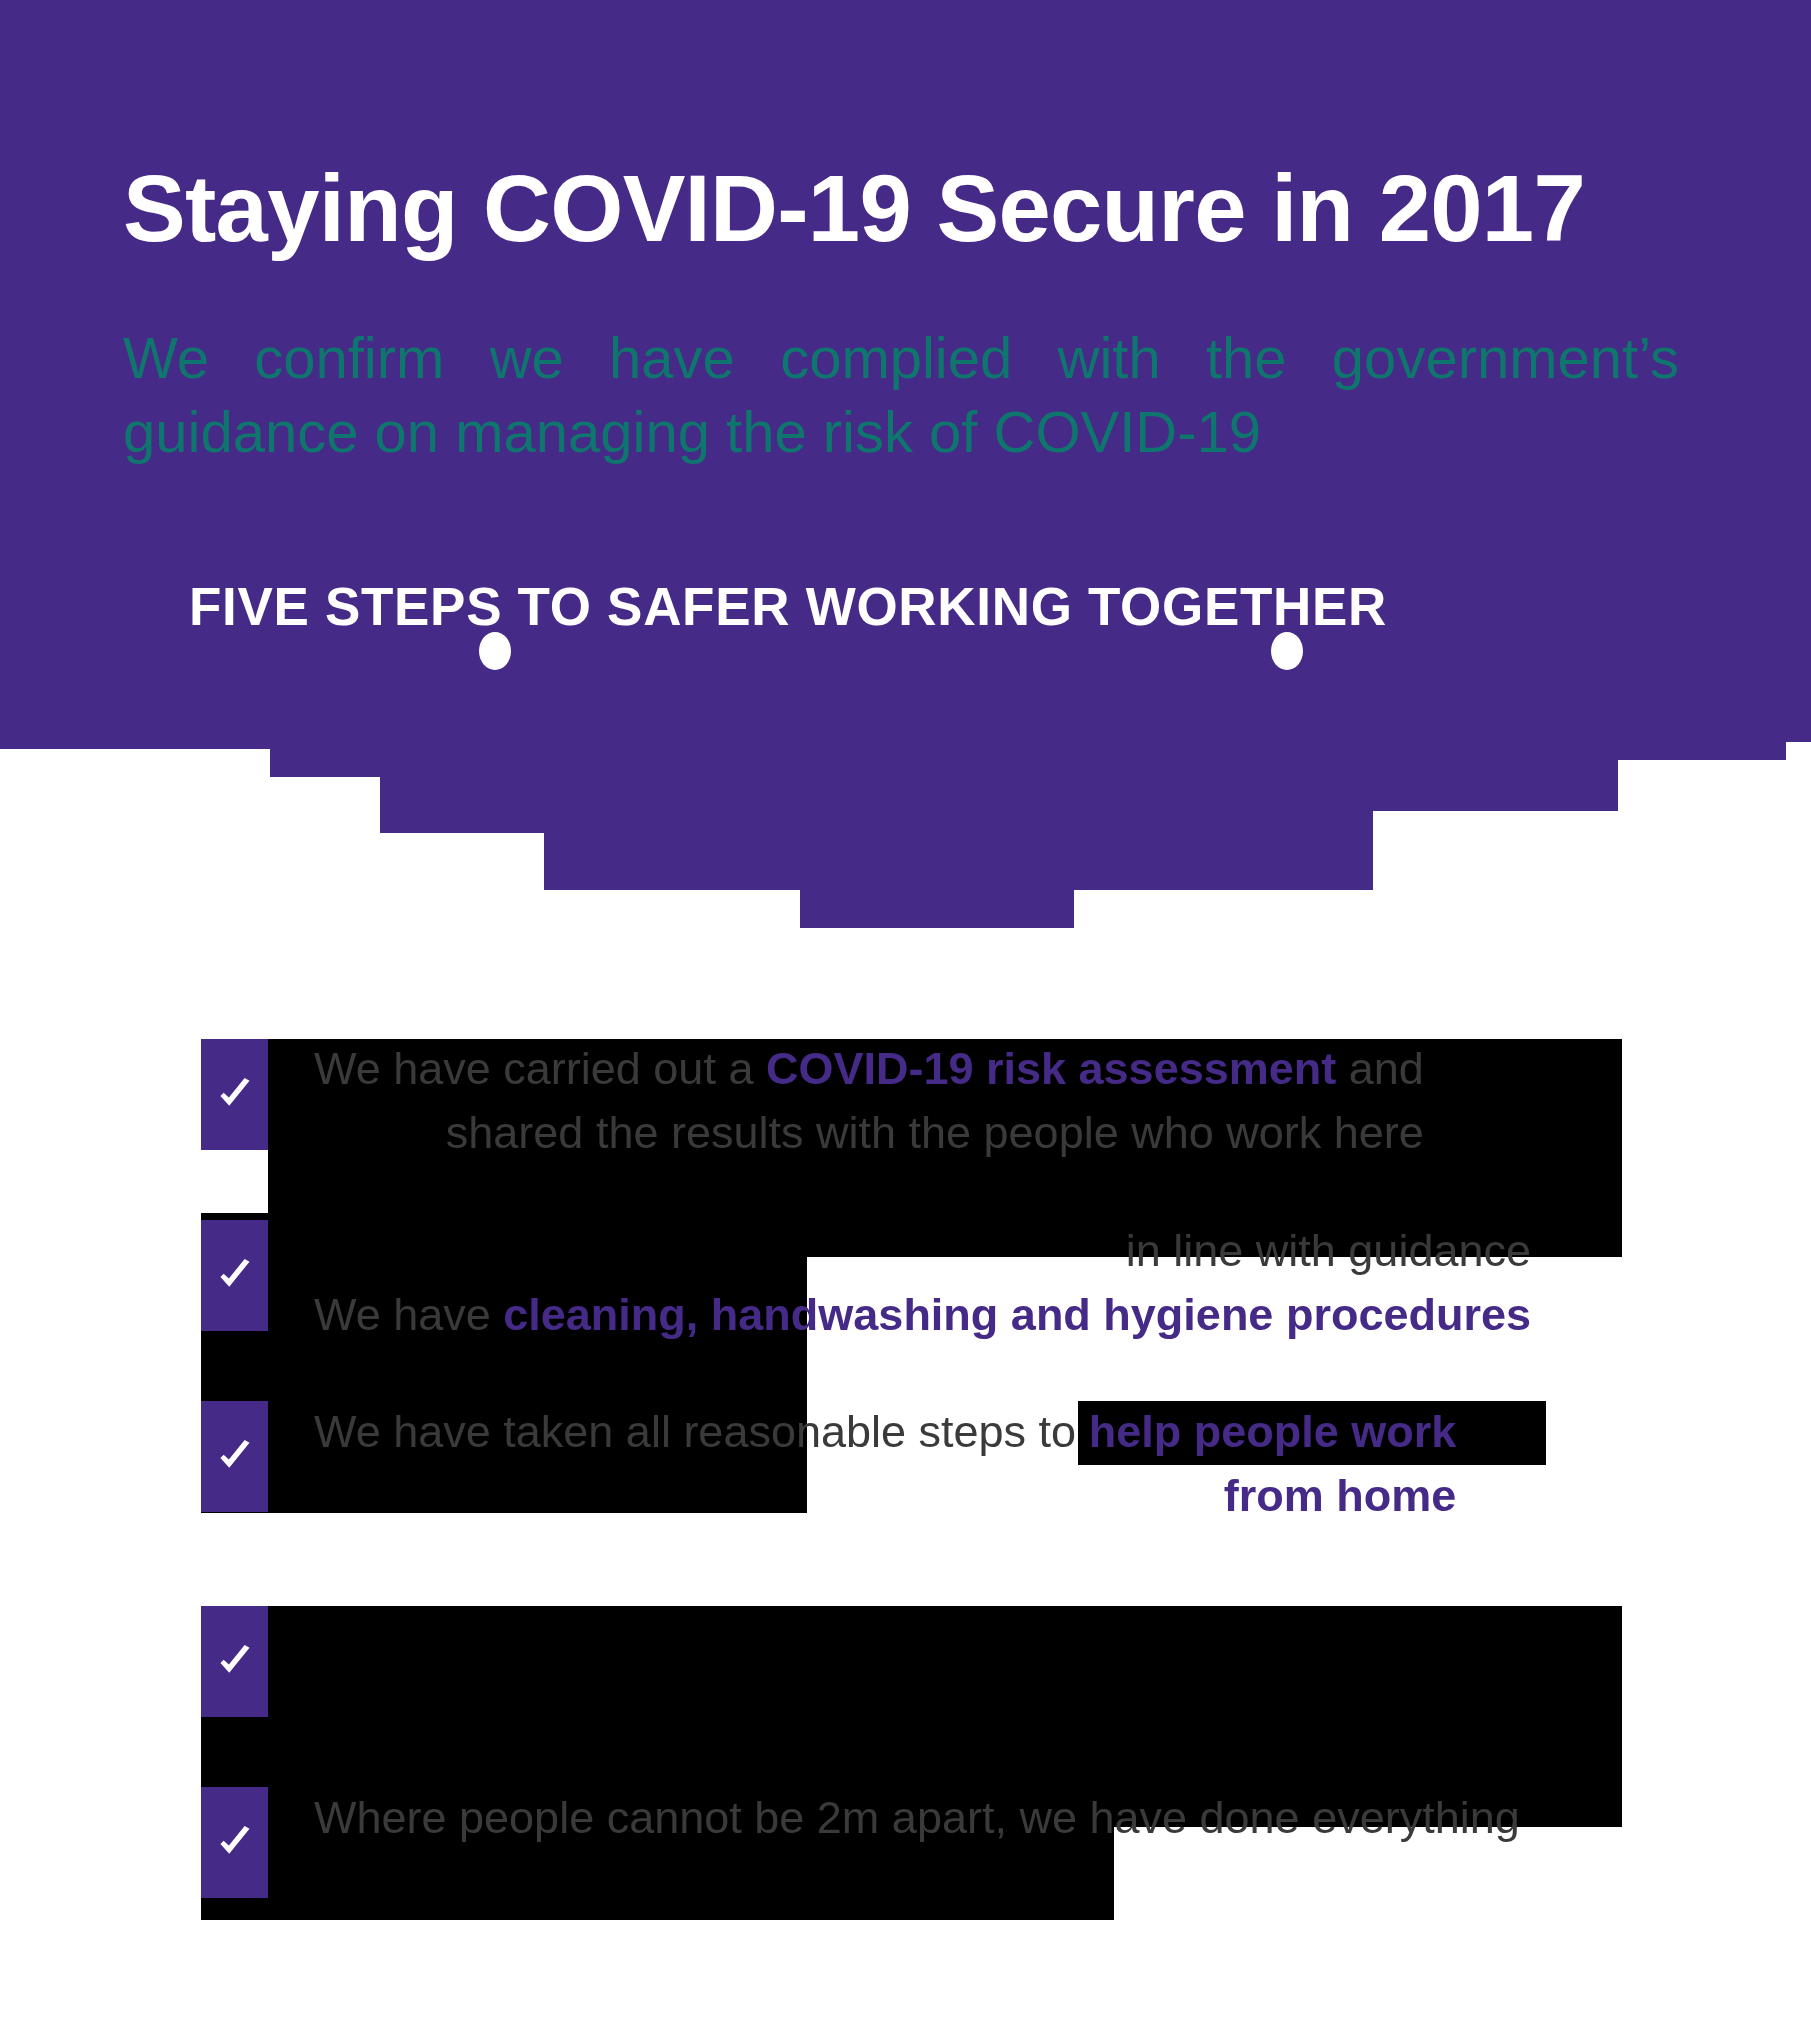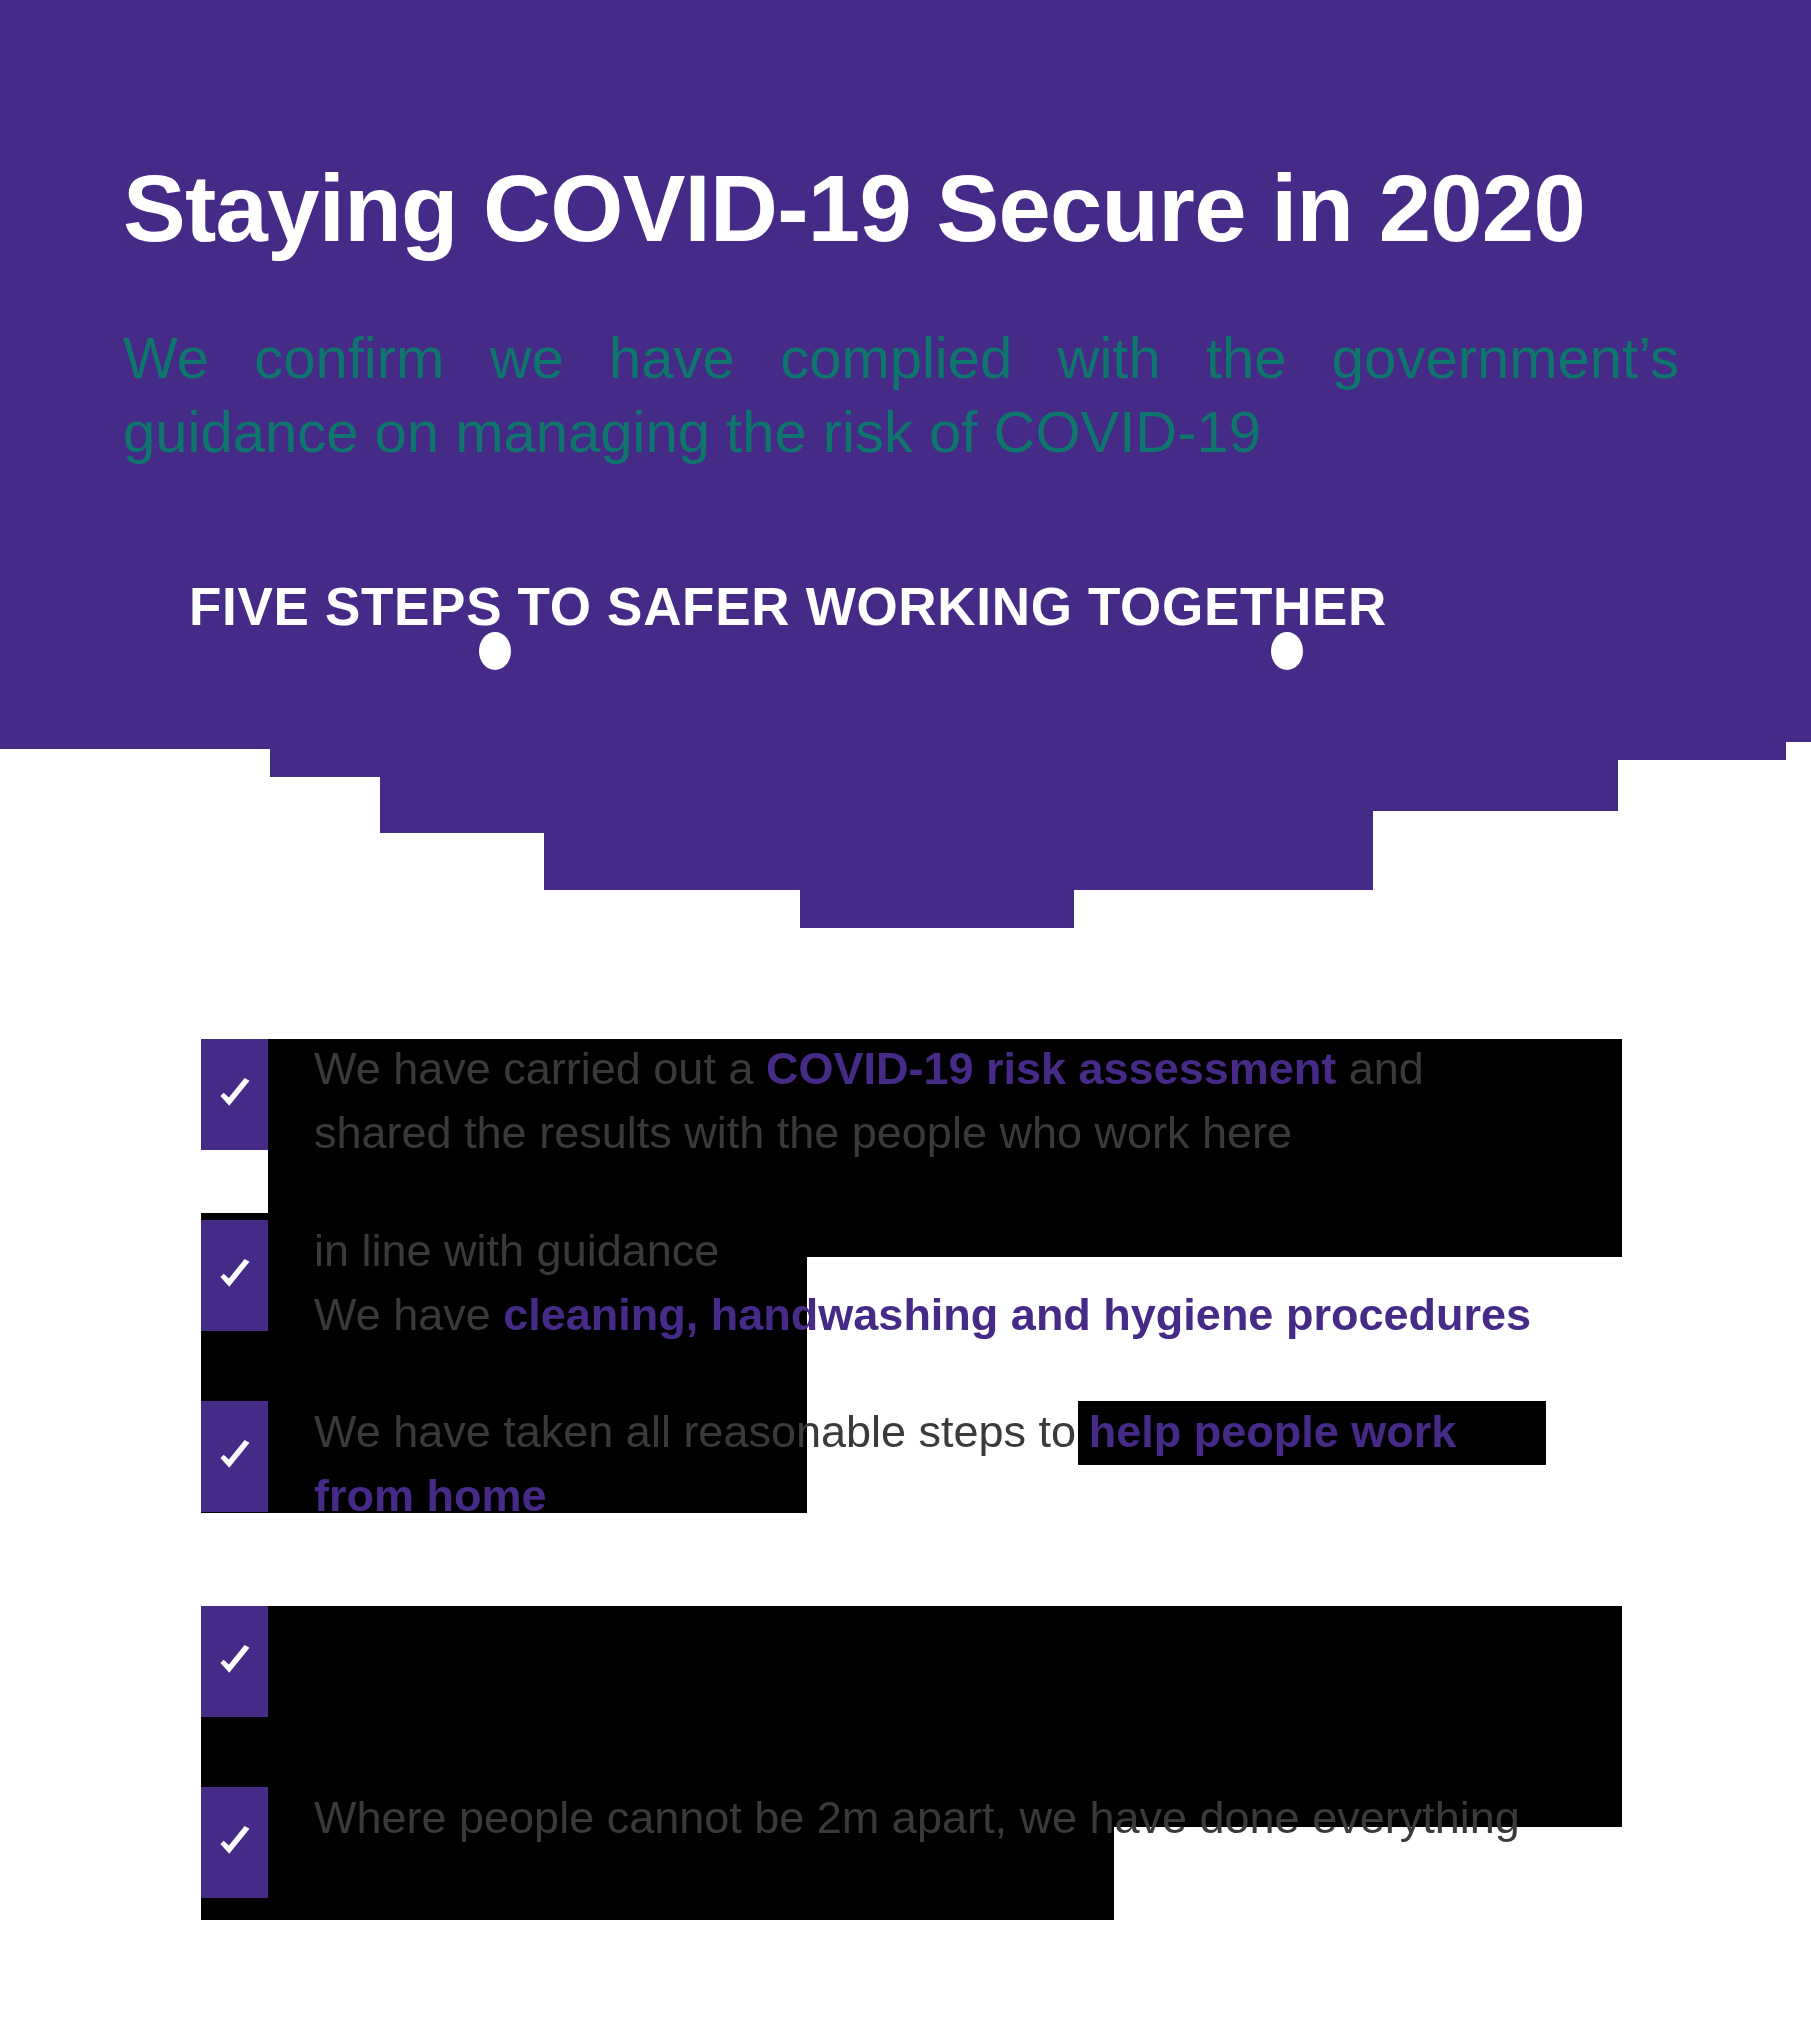--- a/index.html
+++ b/index.html
@@ -92,28 +92,28 @@
     color:#3a3a3a;
     font-size:45px;
     line-height:1.42;
     font-weight:400;
     white-space:nowrap;
   }
   .item-text .hl {
     color:#452A88;
     font-weight:700;
   }
-  .item-text .ln { display:block; }
+  .item-text .ln { display:block;text-align:right; }
 </style>
 </head>
 <body>
 
 <div class="header"></div>
 
-<h1 class="title">Staying COVID-19 Secure in 2020</h1>
+<h1 class="title">Staying COVID-19 Secure in 2017</h1>
 
 <div class="subtitle">
   <span class="ln l1">We confirm we have complied with the government’s</span>
   <span class="ln">guidance on managing the risk of COVID-19</span>
 </div>
 
 <div class="steps-band">
   <div class="dot left"></div>
   <div class="dot right"></div>
   <div class="steps-title">

